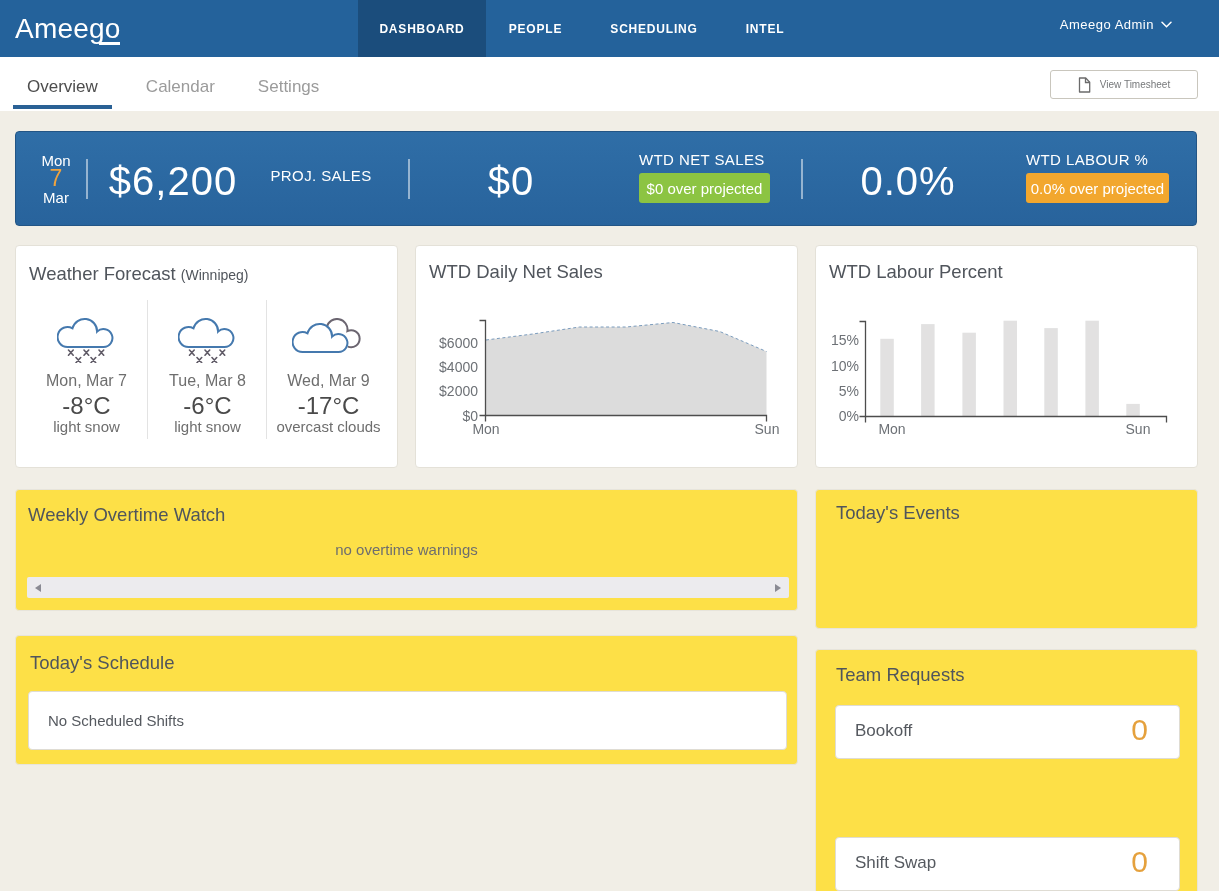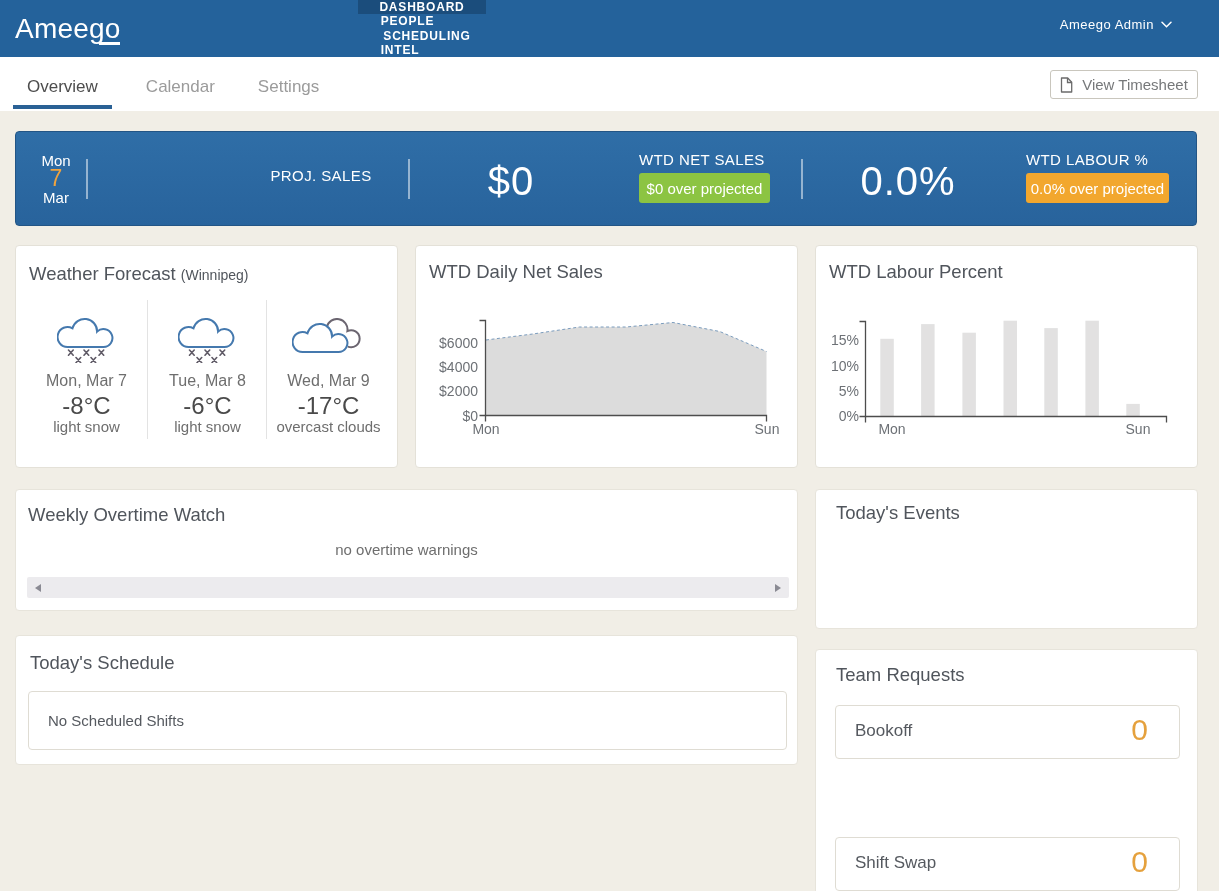--- a/index.html
+++ b/index.html
@@ -4,51 +4,51 @@
 <style>
 * { margin:0; padding:0; box-sizing:border-box; }
 html,body { width:1219px; height:891px; overflow:hidden; }
 body { font-family:"Liberation Sans", sans-serif; background:#f1eee6; position:relative; }
 .abs { position:absolute; }
 
 
 .topnav { position:absolute; left:0; top:0; width:1219px; height:57px; background:#24629b; }
 .logo { position:absolute; left:15px; top:13px; color:#fff; font-size:28px; font-weight:400; letter-spacing:0.2px; }
 .logo-u { position:absolute; left:99px; top:42px; width:21px; height:2.5px; background:#fff; }
-.navtabs { position:absolute; left:358px; top:0; height:57px; display:flex;flex-direction:column; }
+.navtabs { position:absolute; left:358px; top:0; height:57px; display:flex; }
 .navtab { height:57px; display:flex; align-items:center; justify-content:center; color:#fff; font-size:12px; font-weight:700; letter-spacing:0.8px; }
 .navtab.active { background:#1b4d7c; }
 .admin { position:absolute; right:47px; top:0; height:48px; display:flex; align-items:center; color:#fff; font-size:13px; font-weight:400; letter-spacing:0.5px; }
 .admin svg { margin-left:7px; }
 
 
 .subnav { position:absolute; left:0; top:57px; width:1219px; height:54px; background:#fff; }
 .subtabs { position:absolute; left:13px; top:0; height:54px; display:flex; }
 .subtab { height:52px; padding:11px 14px 0; margin-right:20px; display:flex; align-items:center; font-size:17px; color:#9b9b9b; border-bottom:4px solid transparent; }
 .subtab.active { color:#4d4d4d; border-bottom-color:#2a6195; }
-.vt-btn { position:absolute; right:21px; top:13px; width:148px; height:29px; background:#fff; border:1px solid #c9c6bd; border-radius:3px; display:flex; align-items:center; justify-content:center; color:#76787a; font-size:15px; }
+.vt-btn { position:absolute; right:21px; top:13px; width:148px; height:29px; background:#fff; border:1px solid #c9c6bd; border-radius:3px; display:flex; align-items:center; justify-content:center; color:#76787a; font-size:10px; }
 .vt-btn svg { margin-right:9px; }
 
 
 .banner { position:absolute; left:15px; top:131px; width:1182px; height:95px; border-radius:4px; background:linear-gradient(180deg,#2f6ea7 0%,#28639c 100%); border:1px solid #235585; }
 .banner .sep { position:absolute; top:27px; width:1.5px; height:40px; background:rgba(255,255,255,0.5); }
 .date-blk { position:absolute; left:0; top:0; width:80px; height:95px; color:#fff; }
 .date-blk div { position:absolute; width:80px; text-align:center; }
 .date-blk .d1 { font-size:15px; top:20px; }
 .date-blk .d2 { font-size:23px; top:32.5px; color:#efa33e; }
 .date-blk .d3 { font-size:15px; top:57px; }
 .big-num { position:absolute; top:27px; color:#fff; font-size:40px; font-weight:400; letter-spacing:1px; text-align:center; }
 .blabel { position:absolute; color:#fff; font-size:15px; letter-spacing:0.4px; white-space:nowrap; }
 .badge { position:absolute; top:41px; height:30px; border-radius:3px; color:#fff; font-size:15px; display:flex; align-items:center; justify-content:center; }
 .badge.green { background:#8cc442; }
 .badge.orange { background:#f2a72e; }
 
 
 .card { position:absolute; background:#fff; border:1px solid #e4e1d8; border-radius:4px; }
-.card.cream { background:#ffffff; border-color:#e7e4db; }
+.card.cream { background:#fde047; border-color:#e7e4db; }
 .ctitle { position:absolute; left:13px; top:15px; font-size:18.5px; color:#50555c; }
 .ctitle small { font-size:14px; }
 
 
 .wcol { position:absolute; width:121px; text-align:center; }
 .wsep { position:absolute; top:54px; width:1px; height:139px; background:#e3e3e3; }
 .wday { position:absolute; top:126px; width:121px; font-size:16px; color:#6e6e6e; }
 .wtemp { position:absolute; top:146px; width:121px; font-size:24px; color:#4a4a4a; }
 .wdesc { position:absolute; top:172px; width:121px; font-size:15px; color:#6e6e6e; }
 .wsvg { position:absolute; }
@@ -102,20 +102,21 @@
   </div>
 </div>
 
 <div class="banner">
   <div class="date-blk">
       <div class="d1">Mon</div>
       <div class="d2">7</div>
       <div class="d3">Mar</div>
     </div>
   <div class="sep" style="left:70px;"></div>
+  <div class="big-num" style="left:82px; width:150px;">$6,200</div>
   <div class="blabel" style="left:253px; top:35px; width:104px; text-align:center;">PROJ. SALES</div>
   <div class="sep" style="left:392px;"></div>
   <div class="big-num" style="left:430px; width:130px;">$0</div>
   <div class="blabel" style="left:623px; top:19px;">WTD NET SALES</div>
   <div class="badge green" style="left:623px; width:131px;">$0 over projected</div>
   <div class="sep" style="left:785px;"></div>
   <div class="big-num" style="left:827px; width:130px;">0.0%</div>
   <div class="blabel" style="left:1010px; top:19px;">WTD LABOUR %</div>
   <div class="badge orange" style="left:1010px; width:143px;">0.0% over projected</div>
 </div>

